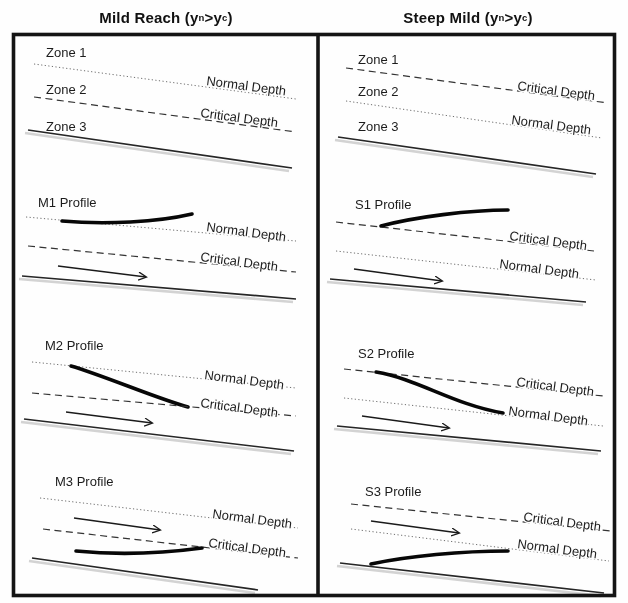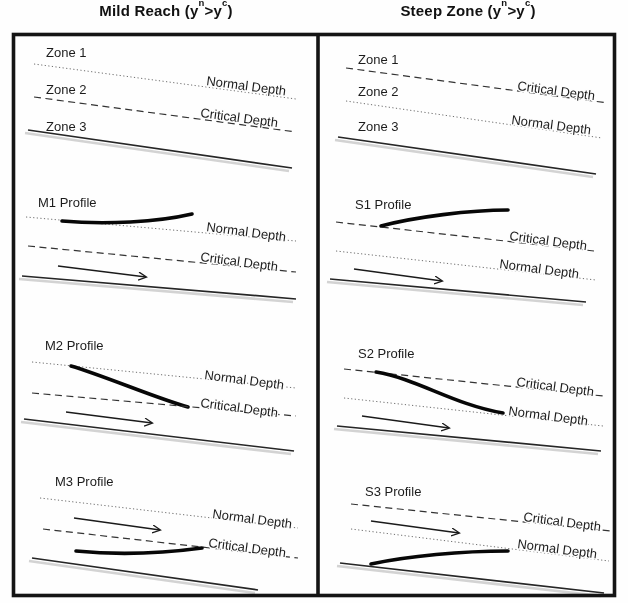--- a/index.html
+++ b/index.html
@@ -1,21 +1,21 @@
 <!DOCTYPE html>
 <html><head>
 <meta charset="utf-8">
 <style>
   html,body{margin:0;padding:0;background:#fff;}
   .stage{
     position:relative;width:628px;height:603px;background:#fefefe;
     font-family:"Liberation Sans",sans-serif;color:#1a1a1a;overflow:hidden;
   }
   .hdr{
-    position:absolute;top:2px;height:30px;display:flex;align-items:flex-start;
+    position:absolute;top:2px;height:30px;display:flex;align-items:center;
     justify-content:center;font-size:15px;font-weight:bold;color:#111;
     letter-spacing:.2px;
   }
   .hdr-mild{left:14px;width:304px;}
   .hdr-steep{left:318px;width:300px;}
   .hdr sub{font-size:9.5px;line-height:0;transform:translateY(1px);}
   svg{position:absolute;left:0;top:0;}
   .zone-label, .profile-label{
     font-size:13px;fill:#1c1c1c;
   }
@@ -36,21 +36,21 @@
 <div class="stage">
 
   <div class="hdr hdr-mild">
     <span>Mild Reach (y</span>
       <sub>n</sub>
       <span>&gt;y</span>
       <sub>c</sub>
       <span>)</span>
   </div>
   <div class="hdr hdr-steep">
-    <span>Steep Zone (y</span>
+    <span>Steep Mild (y</span>
       <sub>n</sub>
       <span>&gt;y</span>
       <sub>c</sub>
       <span>)</span>
   </div>
 
   <svg width="628" height="603" viewBox="0 0 628 603">
     <defs>
       <marker id="ah" markerWidth="11" markerHeight="11" refX="8" refY="4.5" orient="auto" markerUnits="userSpaceOnUse">
         <path d="M0.5,0.5 L8.5,4.5 L0.5,8.5" fill="none" stroke="#1a1a1a" stroke-width="1.3"></path>

